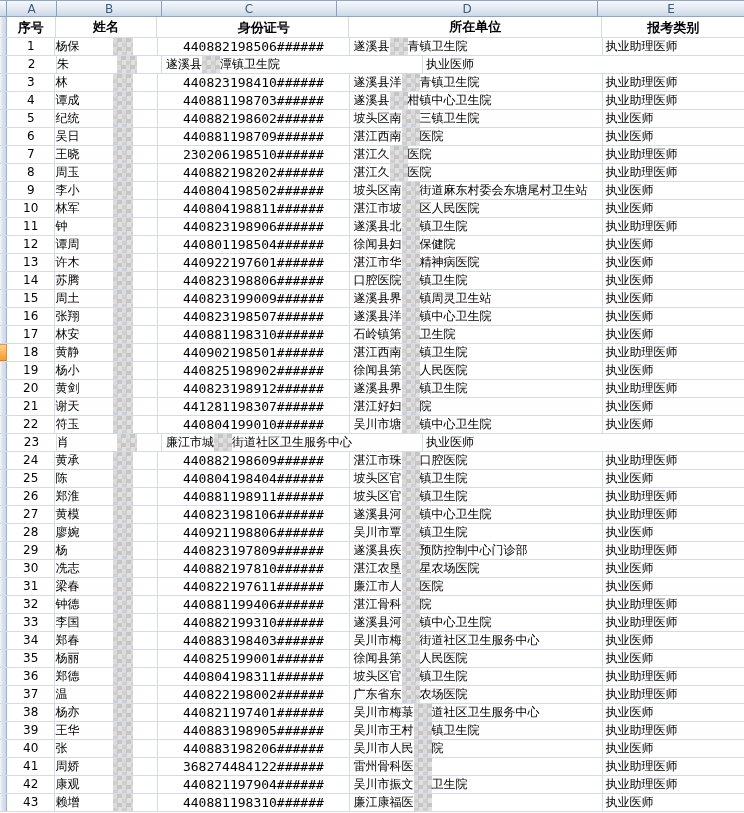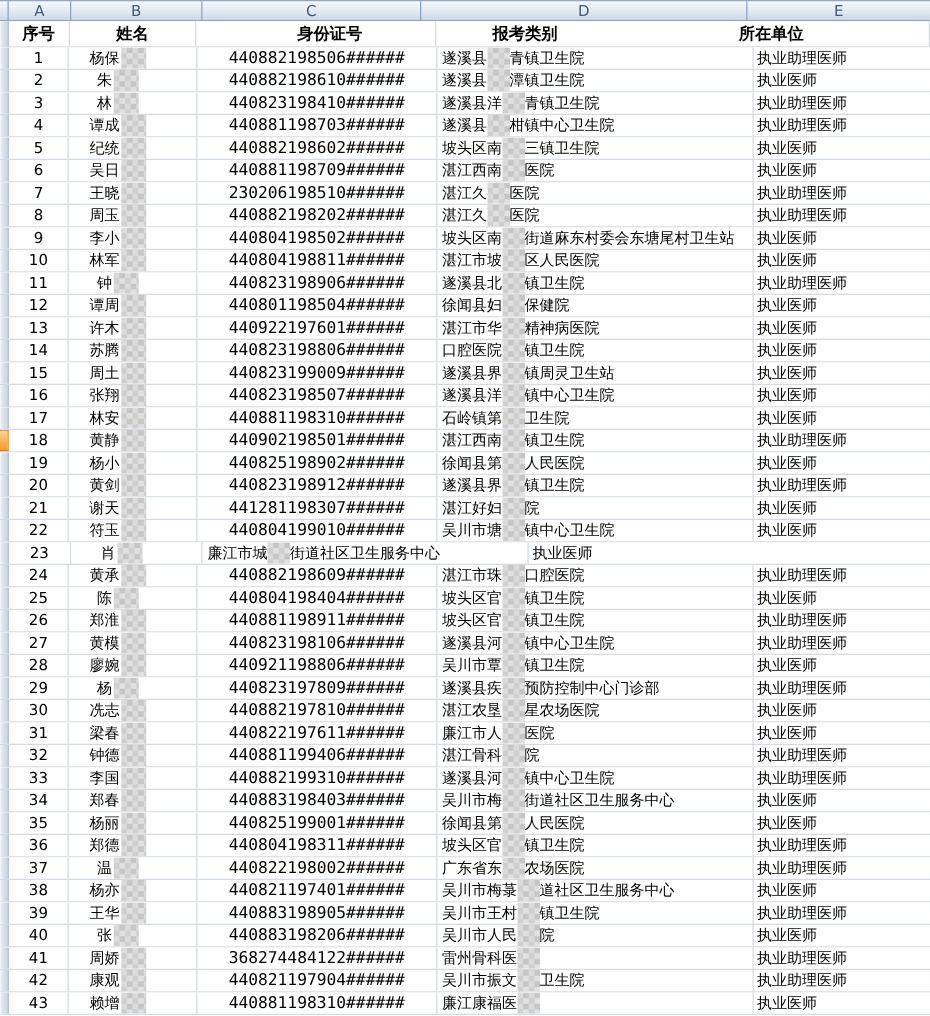--- a/index.html
+++ b/index.html
@@ -36,21 +36,21 @@
     border-right: 1px solid #9eb2c9;
   }
   .sliver.sel {
     background: linear-gradient(#fdd194, #faa843 70%, #f89d33);
     border-top: 1px solid #e8973b;
     border-bottom: 1px solid #d97e1e;
     border-right: 1px solid #de8c28;
   }
   .cell { border-right: 1px solid #d4dbe6; height: 100%; overflow: hidden; white-space: nowrap; }
   .ca { width: 50px; text-align: center; line-height: 17px; }
-  .cb { width: 105px; display: flex; justify-content: center; padding-right: 24px; }
+  .cb { width: 105px; display: flex; justify-content: space-between; padding-right: 24px; }
   .cb .nm { line-height: 17px; }
   .cc {
     width: 175px; padding-left: 3px; line-height: 17px;
     font-family: "DejaVu Sans Mono", "Liberation Mono", monospace; font-size: 13px; margin-left: 22px;
   }
   .cd { width: 261px; display: flex; padding-left: 4px; }
   .cd span { line-height: 17px; }
   .ce { width: 146px; padding-left: 3px; line-height: 17px; border-right: none; }
   
   .row.hdr .cell { display: flex; align-items: center; justify-content: center; padding: 0; text-align: right; }
@@ -76,22 +76,22 @@
     <div class="lc w-c">C</div>
     <div class="lc w-d">D</div>
     <div class="lc w-e">E</div>
   </div>
 
   <div class="row hdr">
     <div class="sliver"></div>
     <div class="cell ca">序号</div>
     <div class="cell cb">姓名</div>
     <div class="cell cc">身份证号</div>
+    <div class="cell cd">所在单位</div>
     <div class="cell ce">报考类别</div>
-    <div class="cell cd">所在单位</div>
   </div>
 
   <div id="rows">
       <div class="row">
         <div class="sliver"></div>
         <div class="cell ca">1</div>
         <div class="cell cb">
           <span class="nm">杨保</span>
           <span class="mosaic mb"></span>
         </div>
@@ -103,21 +103,20 @@
         </div>
         <div class="cell ce">执业助理医师</div>
       </div>
       <div class="row">
         <div class="sliver"></div>
         <div class="cell ca">2</div>
         <div class="cell cb">
           <span class="nm">朱</span>
           <span class="mosaic mb"></span>
         </div>
-        <div class="cell cc">440882198610######</div>
         <div class="cell cd">
           <span>遂溪县</span>
           <span class="mosaic md"></span>
           <span>潭镇卫生院</span>
         </div>
         <div class="cell ce">执业医师</div>
       </div>
       <div class="row">
         <div class="sliver"></div>
         <div class="cell ca">3</div>

